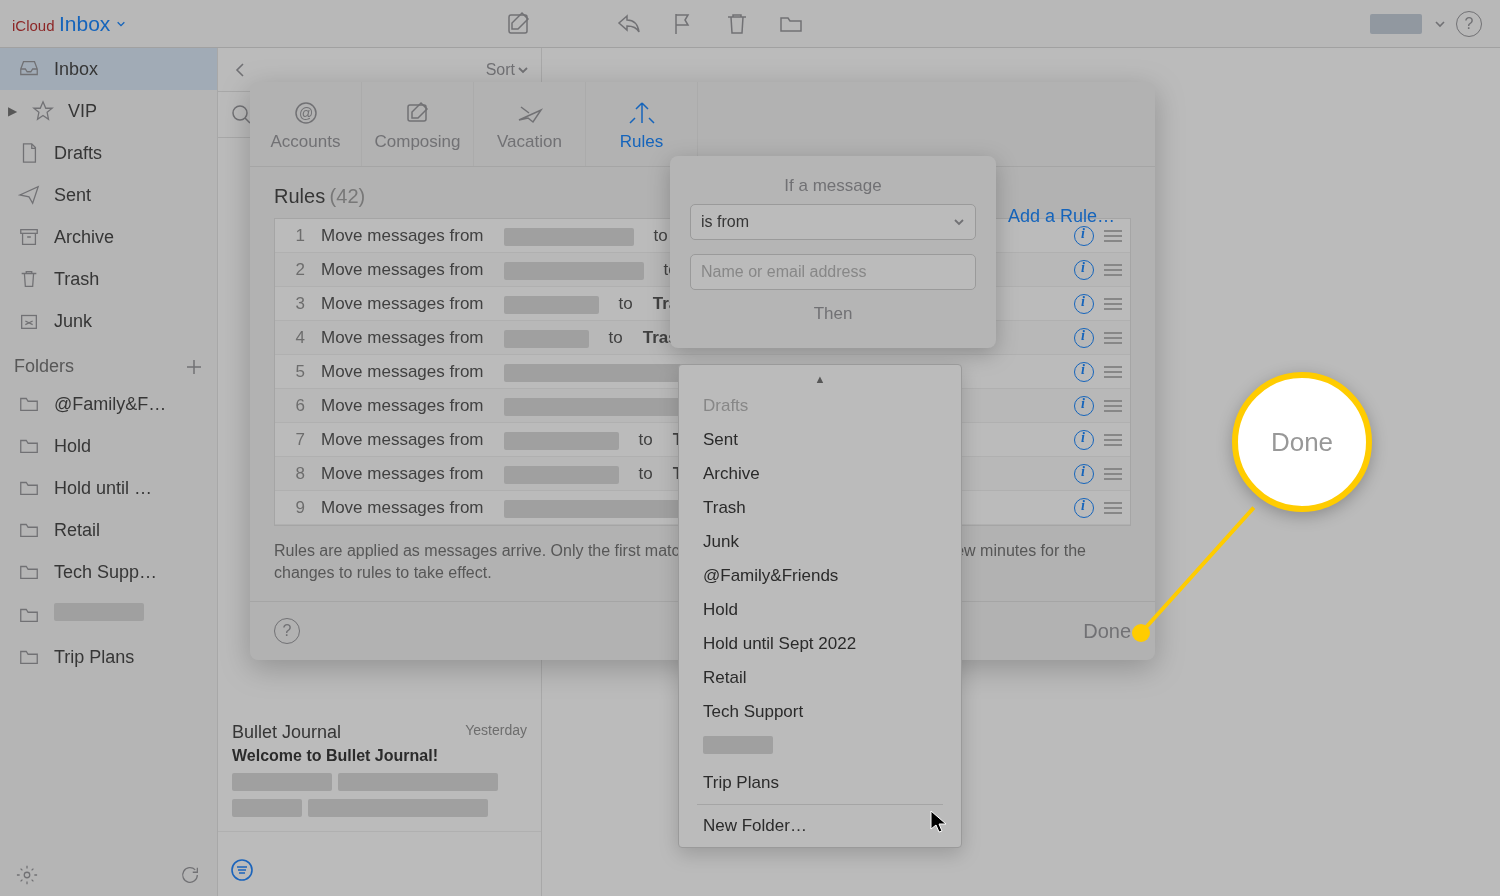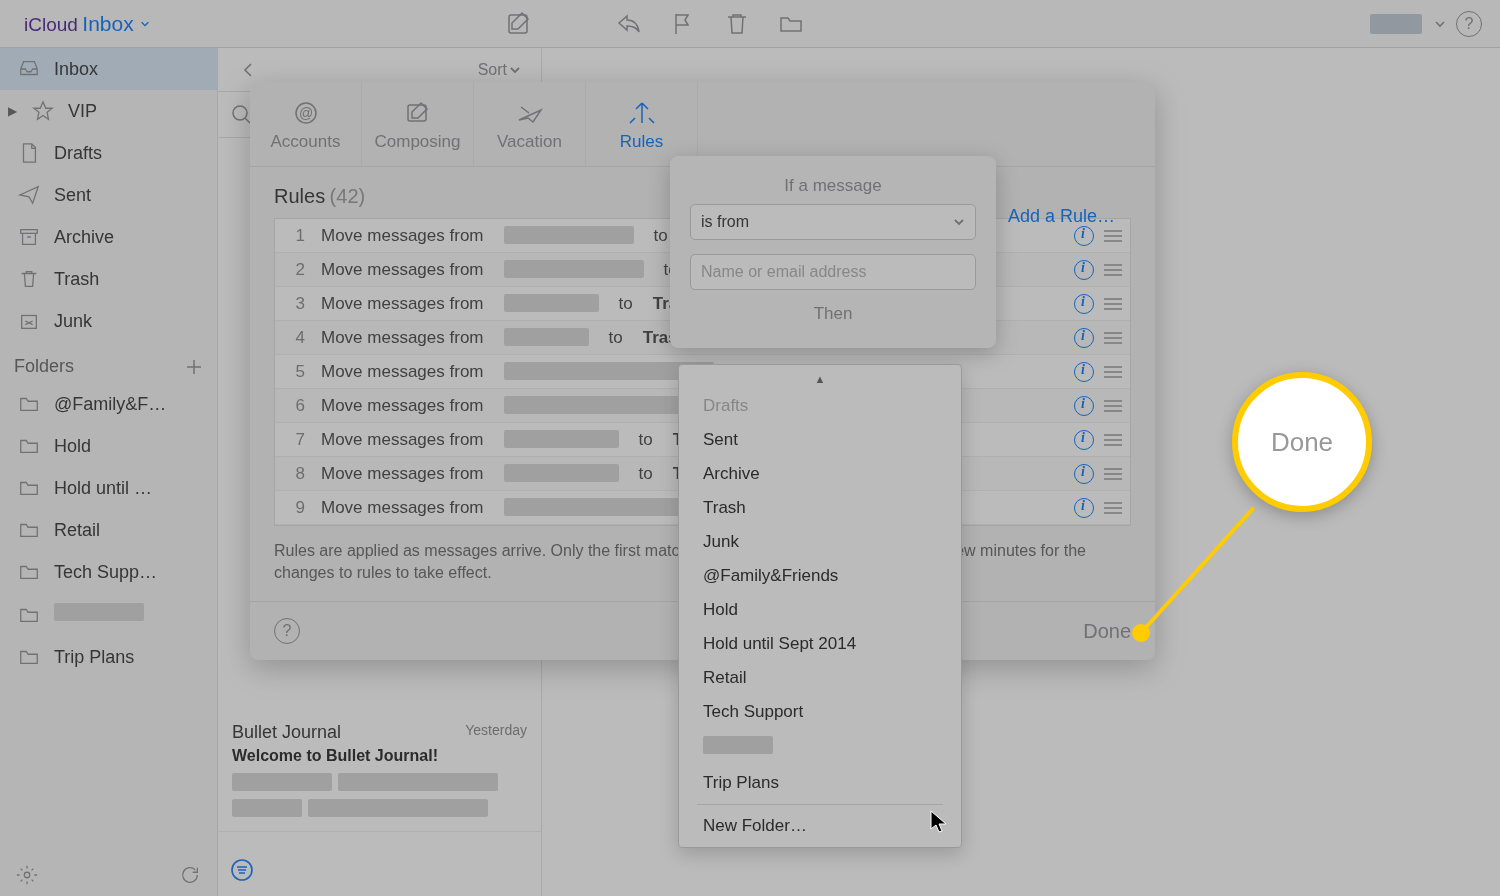--- a/index.html
+++ b/index.html
@@ -1,40 +1,40 @@
 <!DOCTYPE html>
 <html><head>
 <meta charset="utf-8">
 <style>
 * { margin: 0; padding: 0; box-sizing: border-box; font-family: -apple-system, BlinkMacSystemFont, "Helvetica Neue", sans-serif; }
 body { width: 1500px; height: 896px; background: #fff; overflow: hidden; position: relative; }
 
 .topbar { height: 48px; display: flex; align-items: center; border-bottom: 1px solid #d8d8d8; background: #fafafa; }
 .topbar-left { width: 218px; display: flex; align-items: center; padding-left: 12px; gap: 4px; }
-.app-title .icloud { color: #4c1d95; font-size: 19px; font-weight: 300; margin-left: 12px; }
+.app-title .icloud { color: #b91c1c; font-size: 15px; font-weight: 300; }
 .app-title .mail { color: #007aff; font-size: 21px; font-weight: 300; }
 .chev-down { width: 10px; height: 10px; margin-left: 2px; }
 .topbar-mid { flex: 1; display: flex; align-items: center; gap: 28px; padding-left: 270px; }
 .topbar-icon { width: 26px; height: 26px; stroke: #8e8e93; stroke-width: 1.5; fill: none; }
 .topbar-right { display: flex; align-items: center; gap: 10px; padding-right: 18px; }
 .user-block { width: 52px; height: 20px; background: #bfc9d6; border-radius: 2px; }
 
 .layout { display: flex; height: calc(100% - 48px); }
 .sidebar { width: 218px; background: #f6f6f6; border-right: 1px solid #e2e2e2; display: flex; flex-direction: column; }
 .sidebar-item { display: flex; align-items: center; gap: 14px; padding: 10px 18px; font-size: 18px; color: #333; }
 .sidebar-item.inbox { background: #d7e7f8; }
 .sidebar-item.vip { padding-left: 8px; }
 .disclosure { width: 10px; font-size: 12px; color: #666; }
 .folder-icon { width: 22px; height: 22px; stroke: #8e8e93; stroke-width: 1.4; fill: none; }
 .folders-header { display: flex; align-items: center; justify-content: space-between; padding: 14px 14px 6px 14px; color: #666; font-size: 18px; }
 .plus-icon { width: 18px; height: 18px; stroke: #8e8e93; stroke-width: 1.5; fill: none; }
 .sidebar-footer { margin-top: auto; display: flex; align-items: center; justify-content: space-between; padding: 10px 16px; }
 
 .msglist { width: 324px; border-right: 1px solid #e2e2e2; display: flex; flex-direction: column; }
-.msglist-header { height: 44px; display: flex; align-items: center; justify-content: space-between; padding: 0 20px; border-bottom: 1px solid #e2e2e2; }
+.msglist-header { height: 44px; display: flex; align-items: center; justify-content: space-between; padding: 0 12px; border-bottom: 1px solid #e2e2e2; }
 .back-btn { width: 20px; height: 20px; stroke: #8e8e93; stroke-width: 1.6; fill: none; }
 .sort-btn { color: #8e8e93; font-size: 16px; display: flex; align-items: center; gap: 2px; }
 .search-row { height: 46px; display: flex; align-items: center; padding: 0 12px; border-bottom: 1px solid #e2e2e2; }
 .search-circle { width: 24px; height: 24px; stroke: #8e8e93; stroke-width: 1.5; fill: none; }
 .msg-card { padding: 14px 14px; border-bottom: 1px solid #eee; margin-top: 570px; position:relative; }
 .msg-sender { font-size: 18px; color: #333; }
 .msg-date { font-size: 14px; color: #888; position: absolute; right:14px; top:14px; }
 .msg-subject { font-size: 16px; font-weight: 600; color: #222; margin-top: 4px; }
 .msg-preview { margin-top: 8px; display: flex; gap: 6px; }
 .grey-block { background: #d6d6d6; height: 18px; border-radius: 2px; }
@@ -50,21 +50,21 @@
 .mtab.active { color: #007aff; }
 .mtab svg { width: 30px; height: 26px; display: block; margin: 0 auto 6px; stroke: currentColor; stroke-width: 1.5; fill: none; }
 .modal-body { padding: 18px 24px 10px; }
 .rules-title { font-size: 20px; color: #333; }
 .rules-count { color: #999; }
 .add-rule { position: absolute; right: 40px; top: 124px; color: #007aff; font-size: 18px; }
 .rules-table { margin-top: 10px; border: 1px solid #ddd; background: #fff; }
 .rule-row { display: flex; align-items: center; height: 34px; padding: 0 8px; border-bottom: 1px solid #eee; font-size: 17px; color: #444; }
 .rule-row:nth-child(even) { background: #fafafa; }
 .rule-num { width: 22px; text-align: right; color: #888; margin-right: 16px; }
-.rule-text { display: flex; align-items: flex-start; gap: 20px; }
+.rule-text { display: flex; align-items: flex-end; gap: 20px; }
 .redact { background: #d6d6d6; height: 18px; border-radius: 2px; display: inline-block; }
 .rule-tools { margin-left: auto; display: flex; align-items: center; gap: 10px; }
 .info-icn { width: 20px; height: 20px; border: 1.5px solid #007aff; border-radius: 50%; position: relative; }
 .info-icn::after { content: "i"; font-family: Georgia, serif; font-style: italic; color: #007aff; position: absolute; left: 6px; top: -1px; font-size: 14px; font-weight: bold; }
 .grip { width: 18px; }
 .grip div { height: 2px; background: #b0b0b0; margin: 3px 0; }
 .rules-note { font-size: 16px; color: #666; padding: 14px 0 8px; line-height: 1.35; }
 .modal-footer { border-top: 1px solid #ddd; padding: 16px 24px; display: flex; align-items: center; justify-content: space-between; }
 .help-icn { width: 26px; height: 26px; border: 1.5px solid #8e8e93; border-radius: 50%; display: flex; align-items: center; justify-content: center; color: #8e8e93; font-size: 16px; }
 .done-btn { font-size: 20px; color: #8e8e93; }
@@ -488,21 +488,21 @@
 <div class="folders-menu">
   <div class="menu-up">▲</div>
   <div id="folder-menu-items">
       <div class="menu-item disabled">Drafts</div>
       <div class="menu-item">Sent</div>
       <div class="menu-item">Archive</div>
       <div class="menu-item">Trash</div>
       <div class="menu-item">Junk</div>
       <div class="menu-item">@Family&amp;Friends</div>
       <div class="menu-item">Hold</div>
-      <div class="menu-item">Hold until Sept 2014</div>
+      <div class="menu-item">Hold until Sept 2022</div>
       <div class="menu-item">Retail</div>
       <div class="menu-item">Tech Support</div>
       <div class="menu-item redact-item"><span></span></div>
       <div class="menu-item">Trip Plans</div>
     </div>
   <div class="menu-sep"></div>
   <div class="menu-item">New Folder…</div>
 </div>
 
 <div class="dim"></div>

